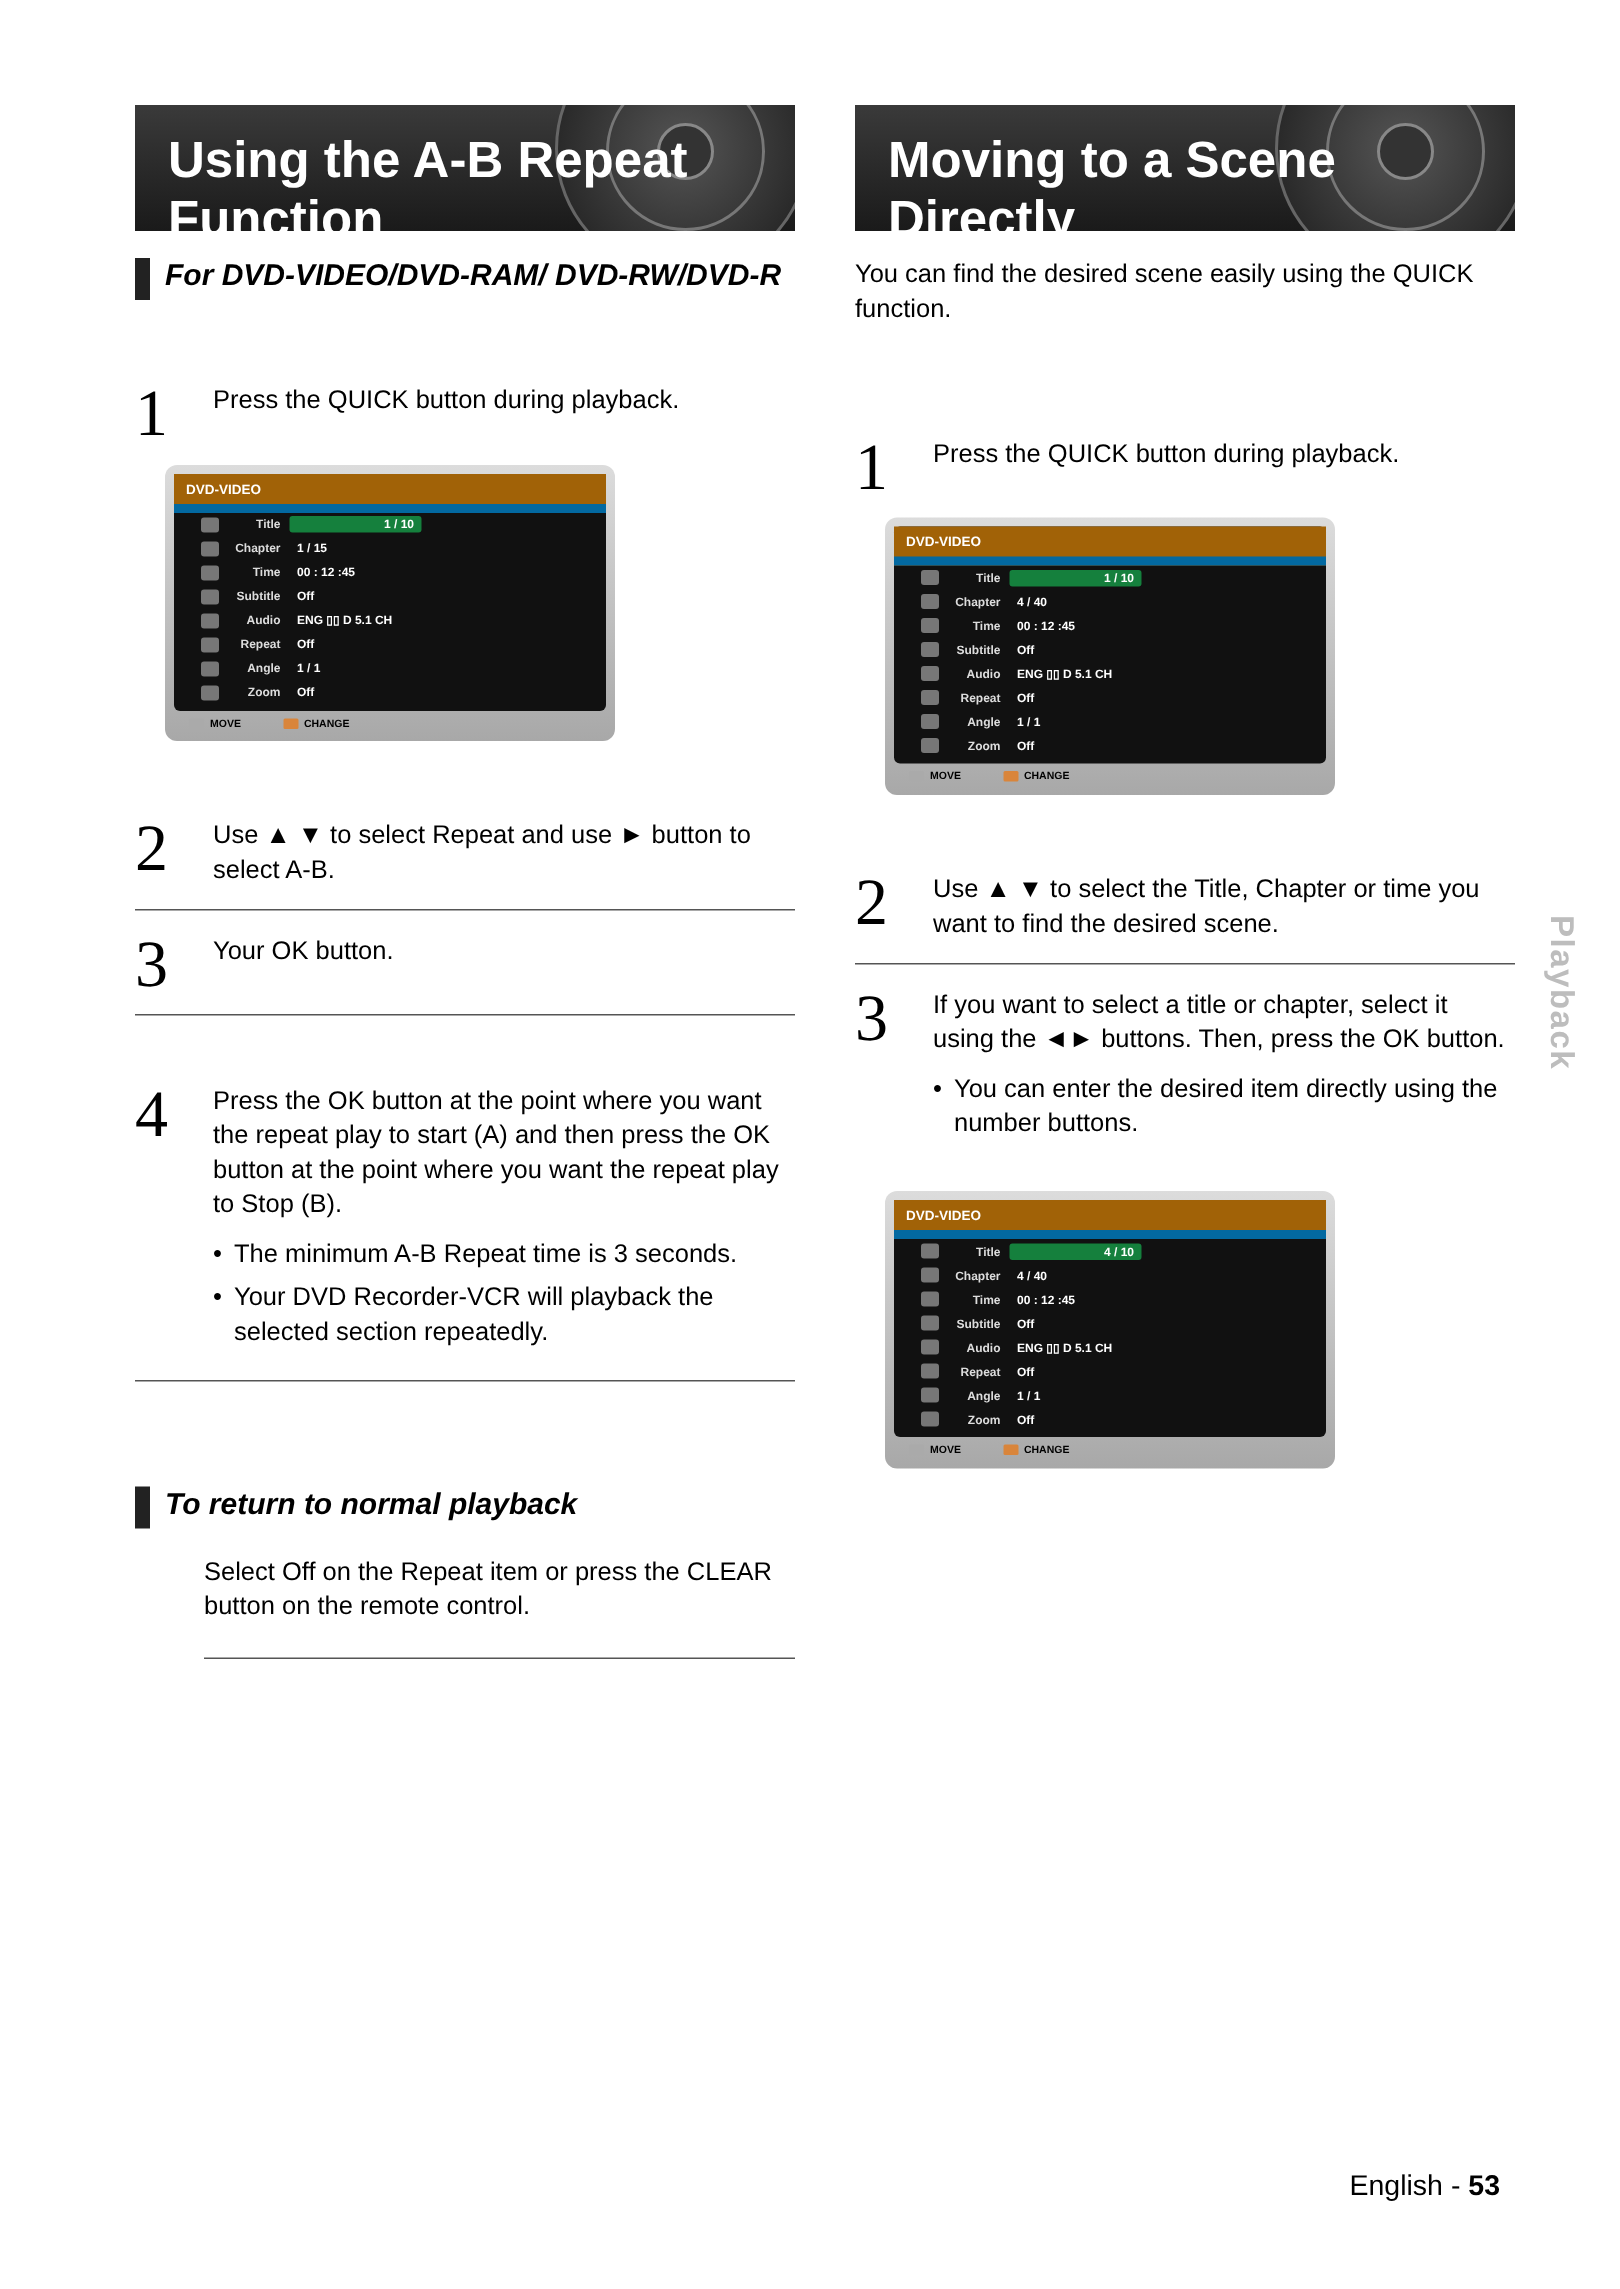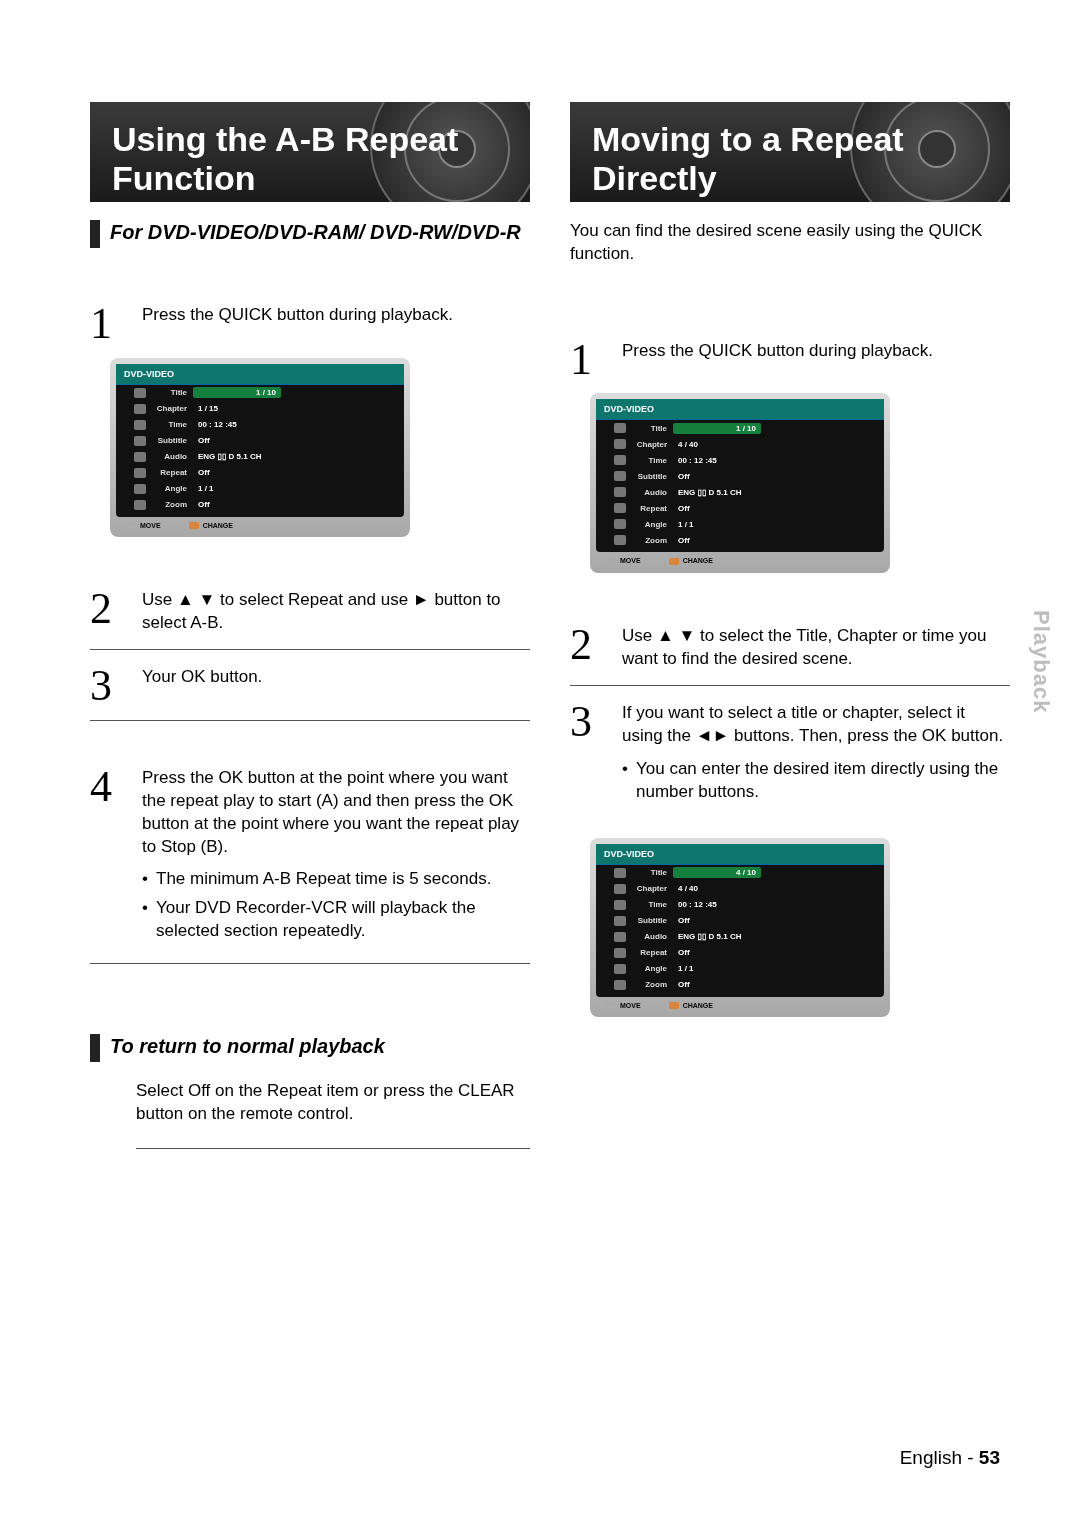--- a/index.html
+++ b/index.html
@@ -24,25 +24,24 @@
   }
   .col {
     flex: 1;
     min-width: 0;
   }
   .hero {
     background: linear-gradient(to bottom, #3a3a3a, #1a1a1a);
     color: #fff;
     padding: 18px 22px 22px 22px;
     position: relative;
-    height: 100px;
+    height: 84px;
     box-sizing: border-box;
     overflow: hidden;
     margin-bottom: 18px;
-    margin-top: 32px;
   }
   .hero-title {
     font-size: 34px;
     font-weight: bold;
     line-height: 1.15;
     font-family: Arial, Helvetica, sans-serif;
     position: relative;
     z-index: 2;
   }
   .disc {
@@ -127,26 +126,26 @@
     border-radius: 8px;
     padding: 6px 6px 6px 6px;
     box-sizing: border-box;
   }
   .osd-inner {
     background: #111;
     border-radius: 4px;
     padding: 0 0 4px 0;
   }
   .osd-title {
-    background: #0f766e;
+    background: #a16207;
     color: #fff;
     font-size: 9px;
     font-weight: bold;
     padding: 5px 8px;
-    border-bottom: 1px solid #0369a1;
+    border-bottom: 6px solid #0369a1;
   }
   .osd-row {
     display: flex;
     align-items: center;
     height: 16px;
     padding: 0 18px;
   }
   .osd-ico {
     width: 12px;
     height: 10px;
@@ -315,40 +314,40 @@
         <div class="step-body">Your OK button.</div>
       </div>
 
       <div style="height:30px"></div>
 
       <div class="step">
         <div class="step-no">4</div>
         <div class="step-body">
           <span>Press the OK button at the point where you want the repeat play to start (A) and then press the OK button at the point where you want the repeat play to Stop (B).</span>
           <ul class="sub-bullets">
-            <li>The minimum A-B Repeat time is 5 seconds.</li>
+            <li>The minimum A-B Repeat time is 3 seconds.</li>
             <li>Your DVD Recorder-VCR will playback the selected section repeatedly.</li>
           </ul>
         </div>
       </div>
 
       <div class="return-section">
         <div class="bar-heading">
           <div class="bar"></div>
           <div class="txt">To return to normal playback</div>
         </div>
         <div class="return-body">Select Off on the Repeat item or press the CLEAR button on the remote control.</div>
       </div>
 
     </div>
 
     <div class="col">
 
       <div class="hero">
-        <div class="hero-title">Moving to a Repeat Directly</div>
+        <div class="hero-title">Moving to a Scene Directly</div>
         <div class="disc">
           <div class="d1"></div>
             <div class="d2"></div>
             <div class="d3"></div>
         </div>
       </div>
 
       <div class="intro">You can find the desired scene easily using the QUICK function.</div>
 
       <div style="height:30px"></div>

